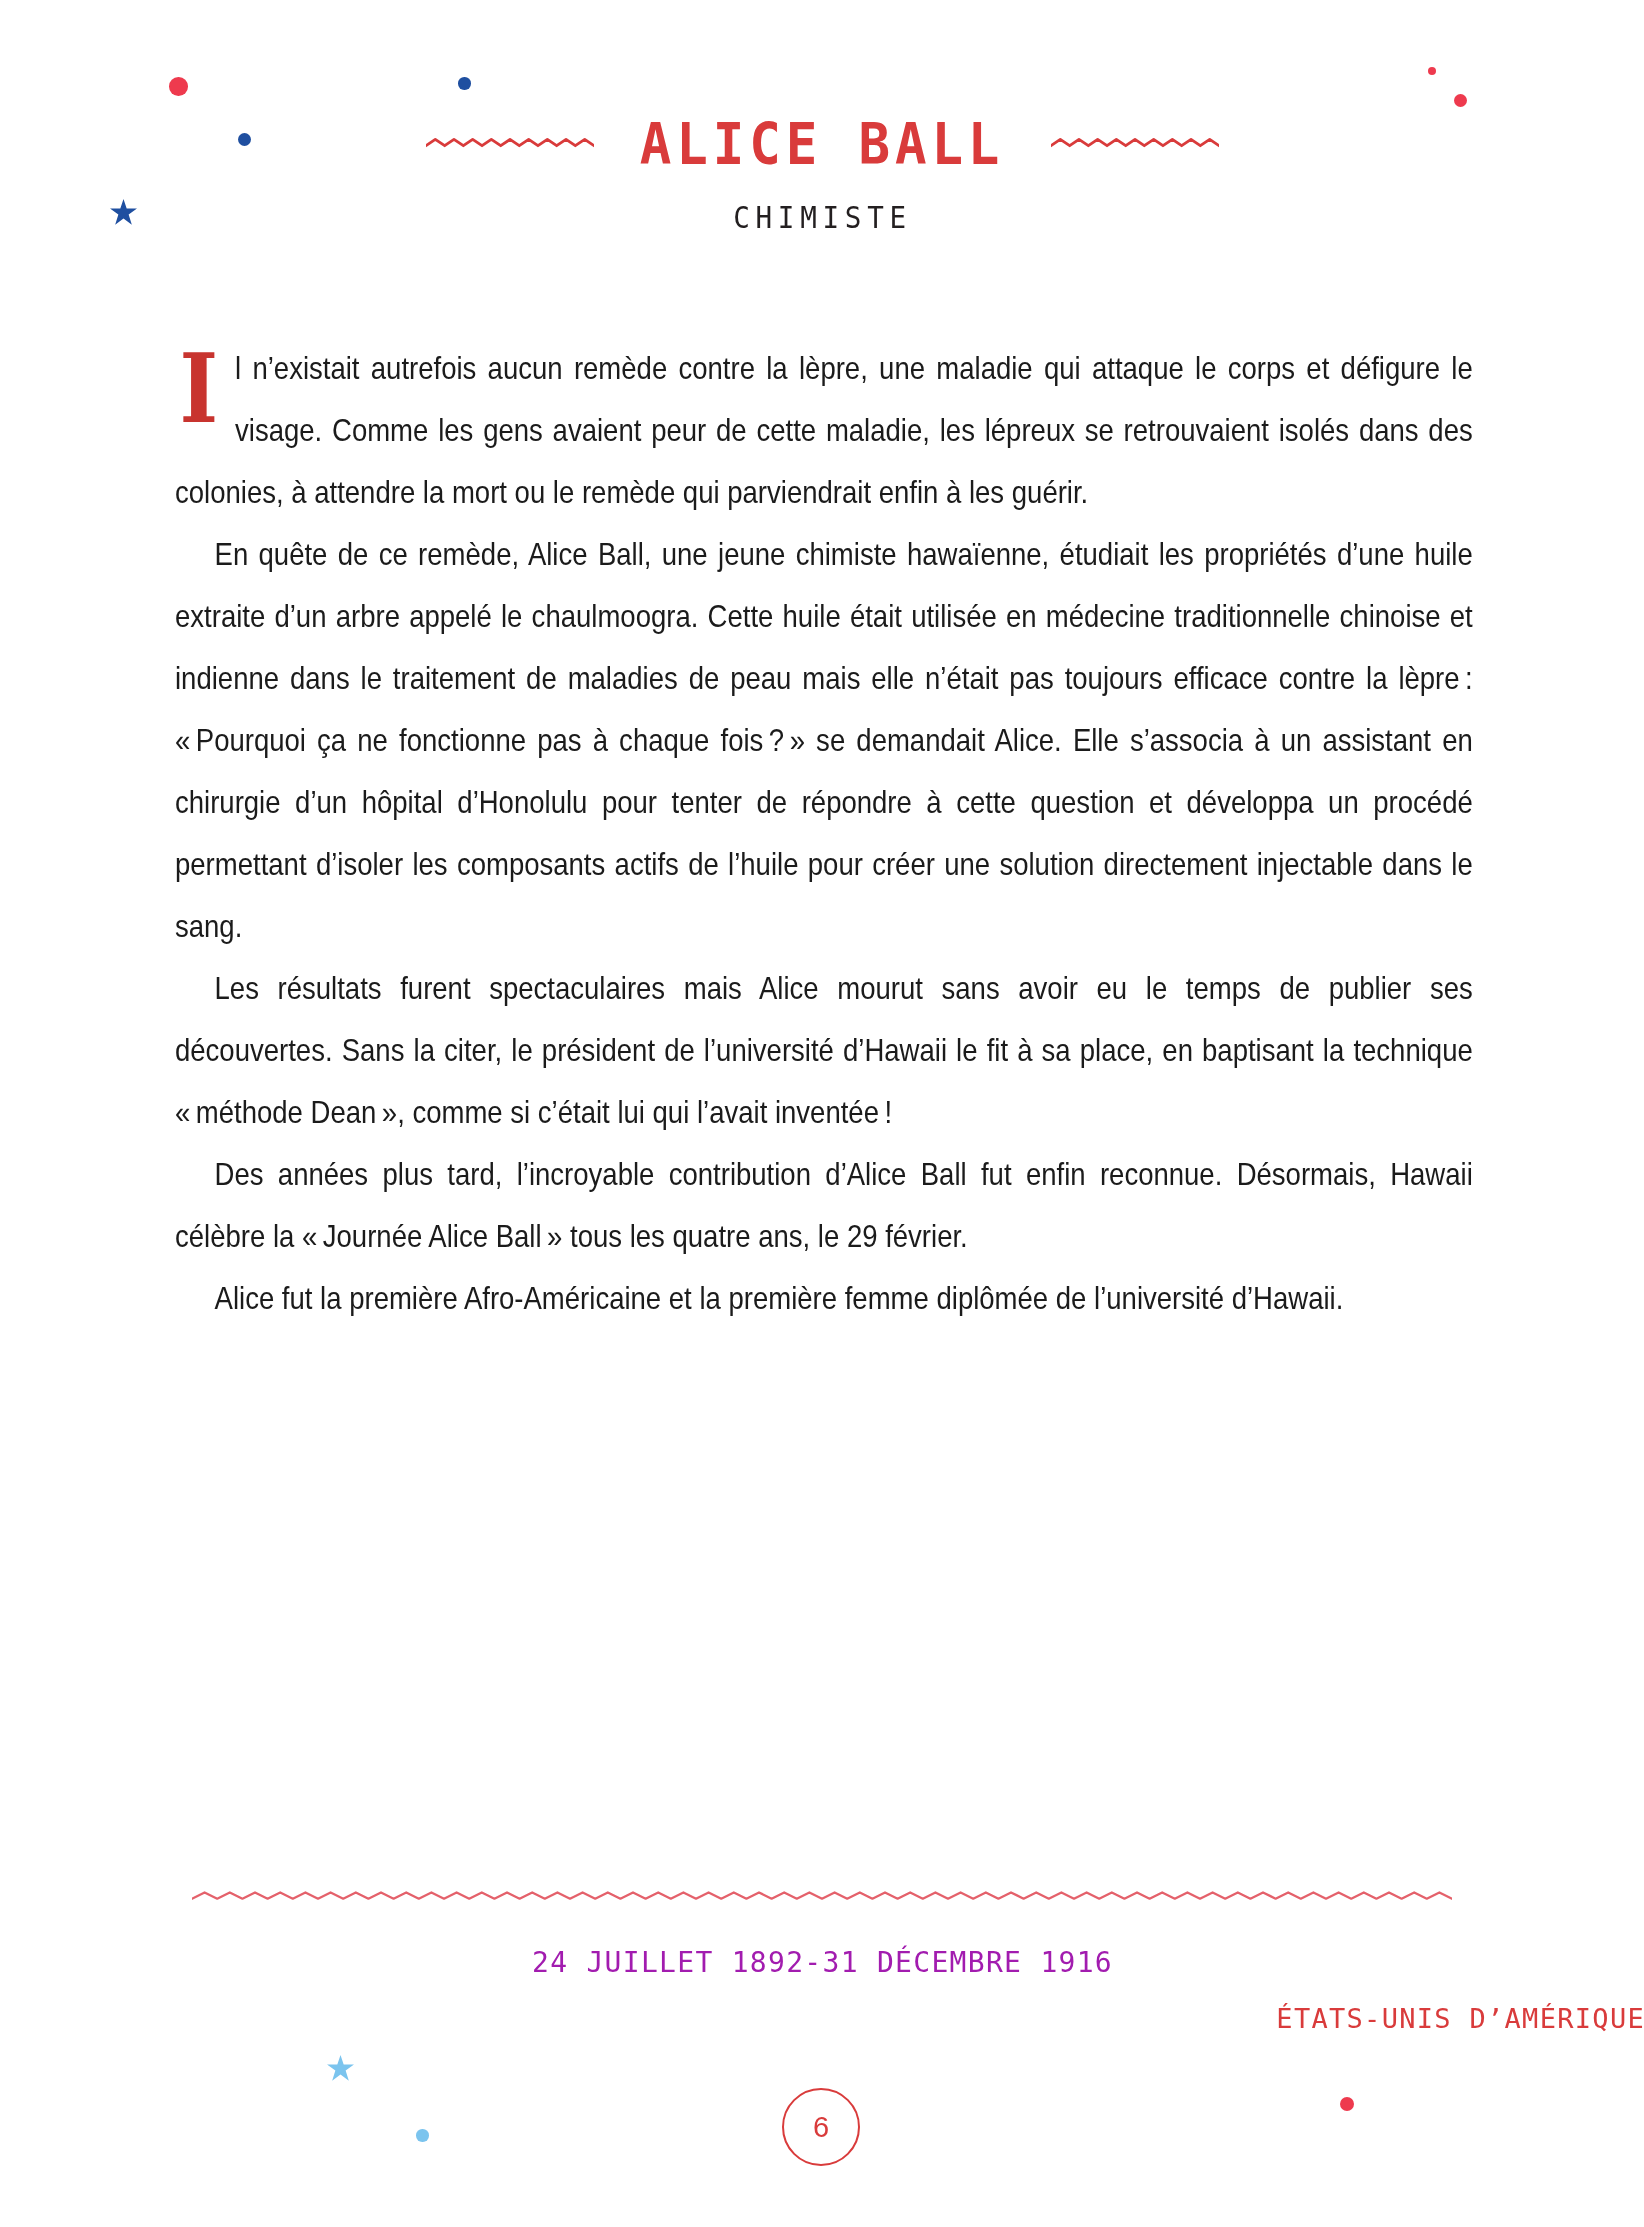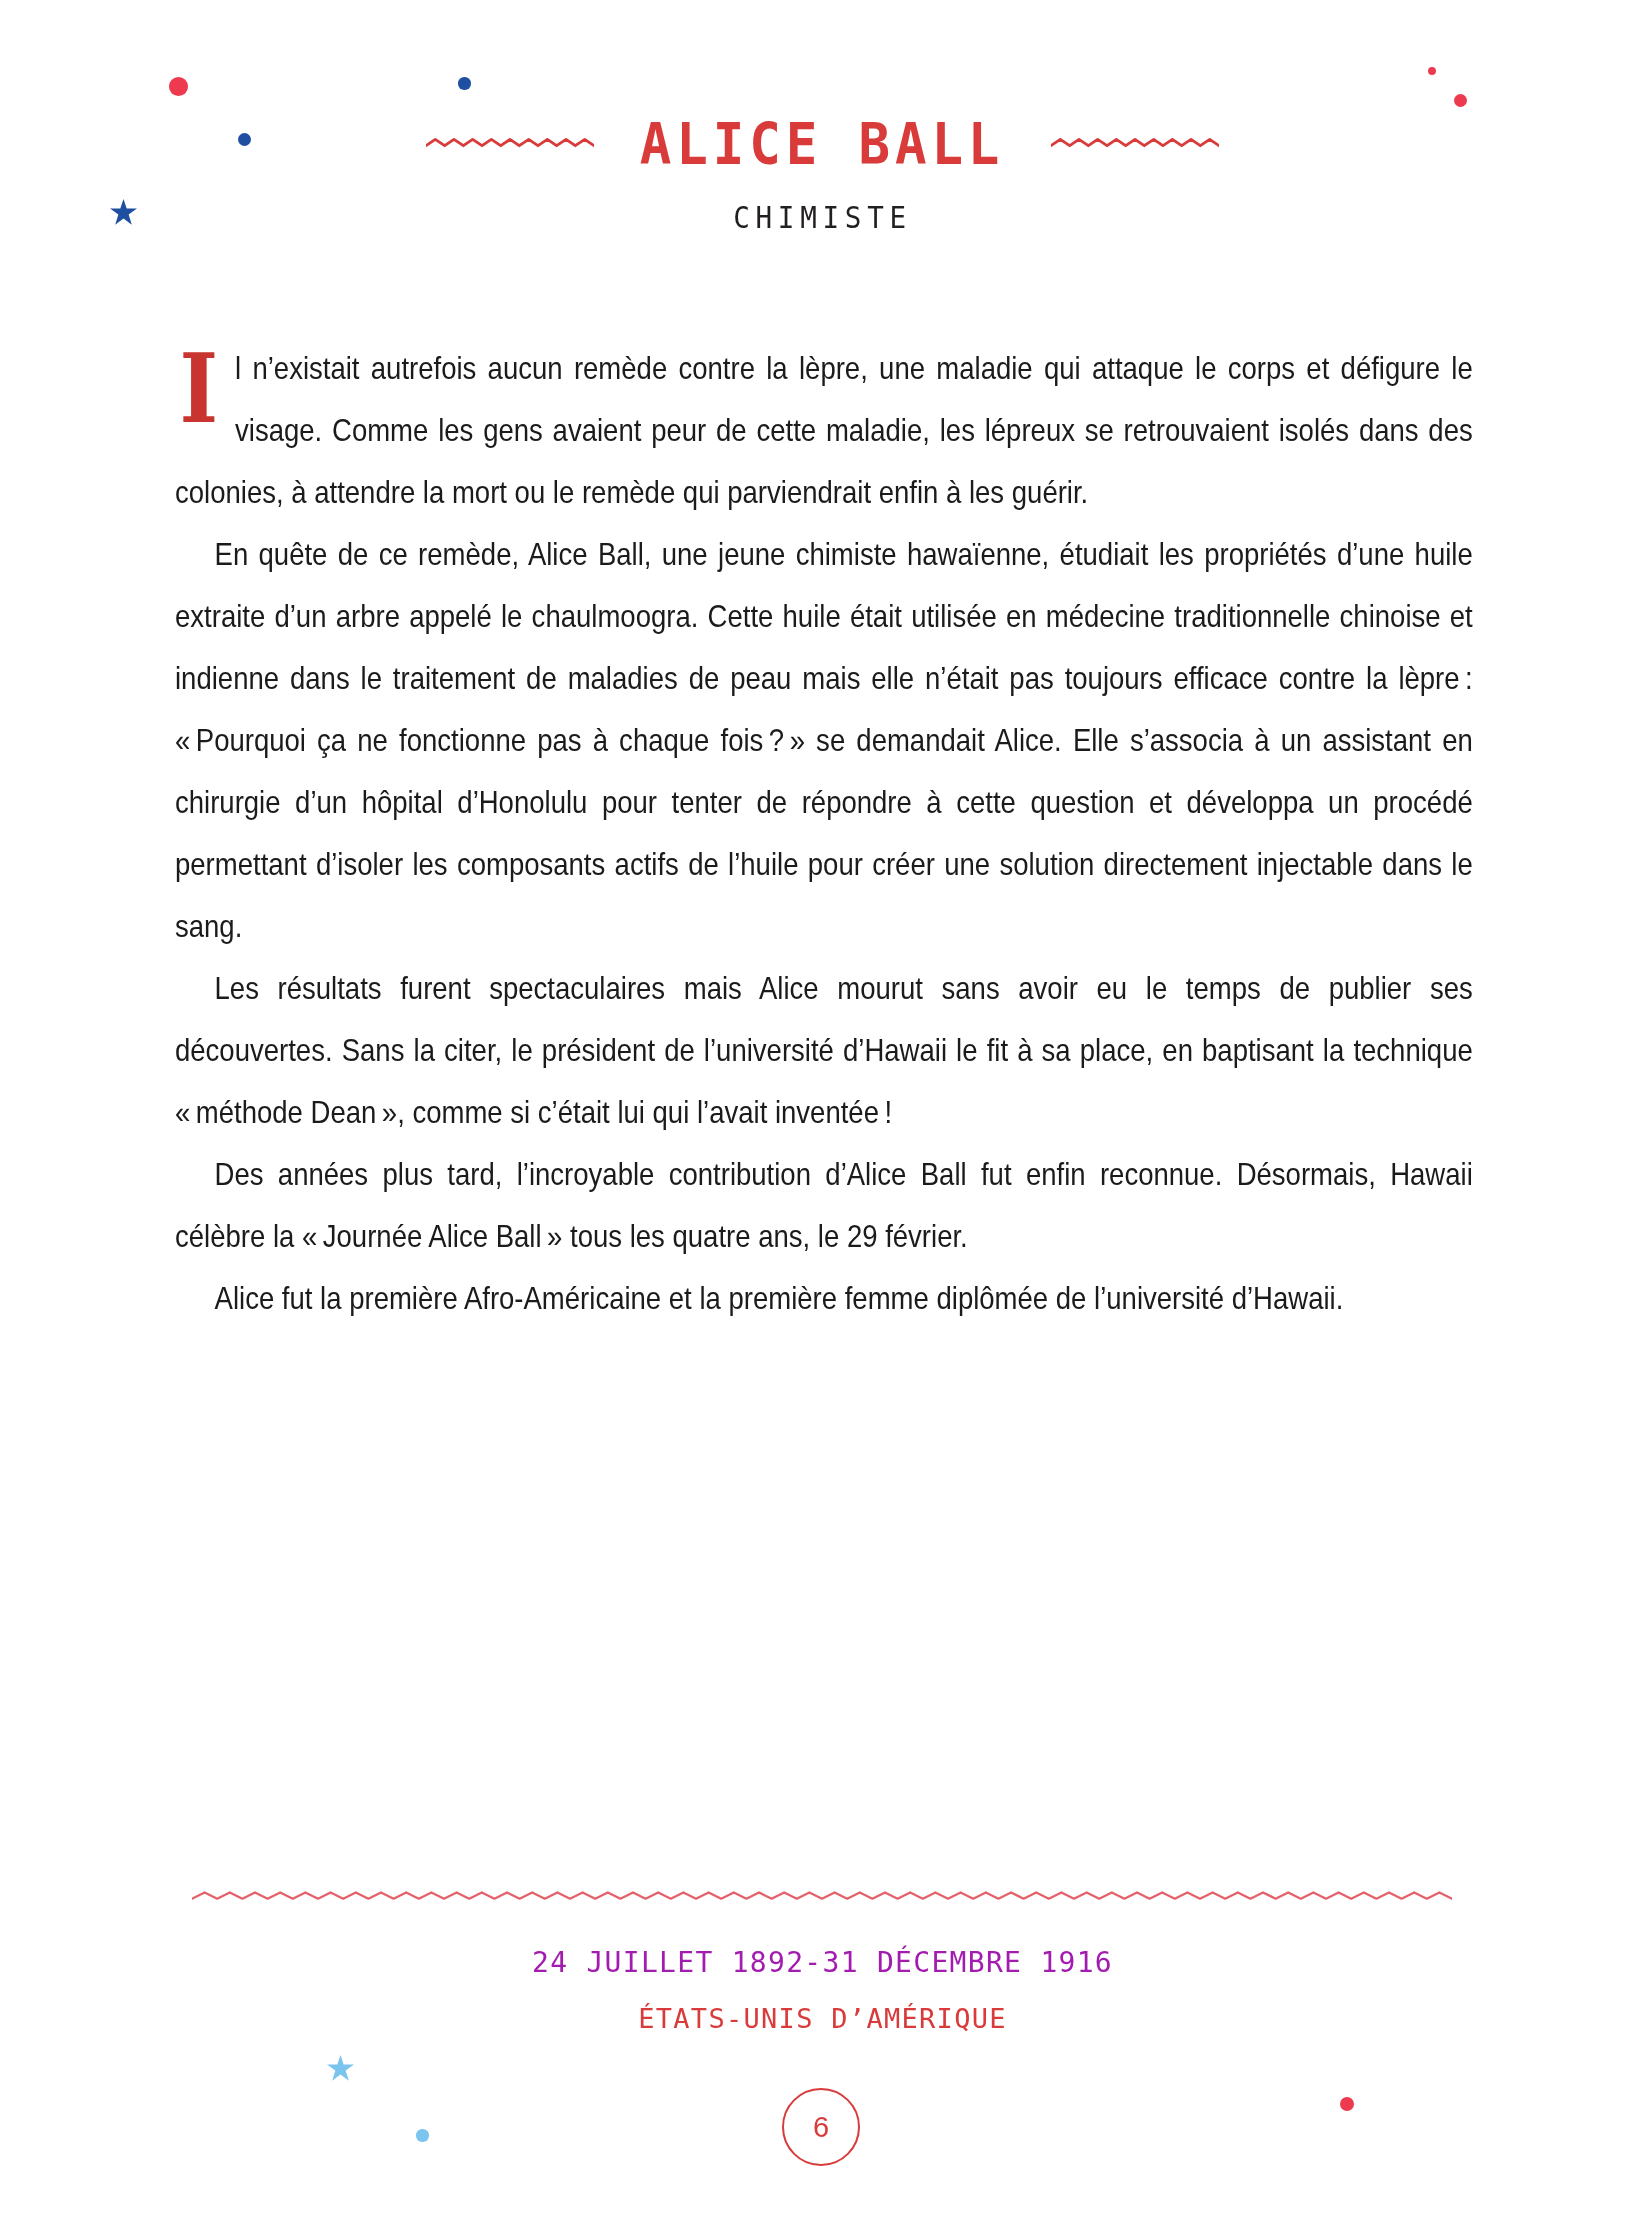--- a/index.html
+++ b/index.html
@@ -113,21 +113,21 @@
     font-family: "DejaVu Sans Mono", monospace;
     font-size: 28px;
     letter-spacing: 1.3px;
     color: #a21caf;
   }
   .footer-country {
     position: absolute;
     left: 0;
     top: 2003px;
     width: 1645px;
-    text-align: center;
+    text-align: right;
     font-family: "DejaVu Sans Mono", monospace;
     font-size: 27px;
     letter-spacing: 1.3px;
     color: #D93B3B;
   }
   .page-number {
     position: absolute;
     left: 782px;
     top: 2088px;
     width: 78px;

